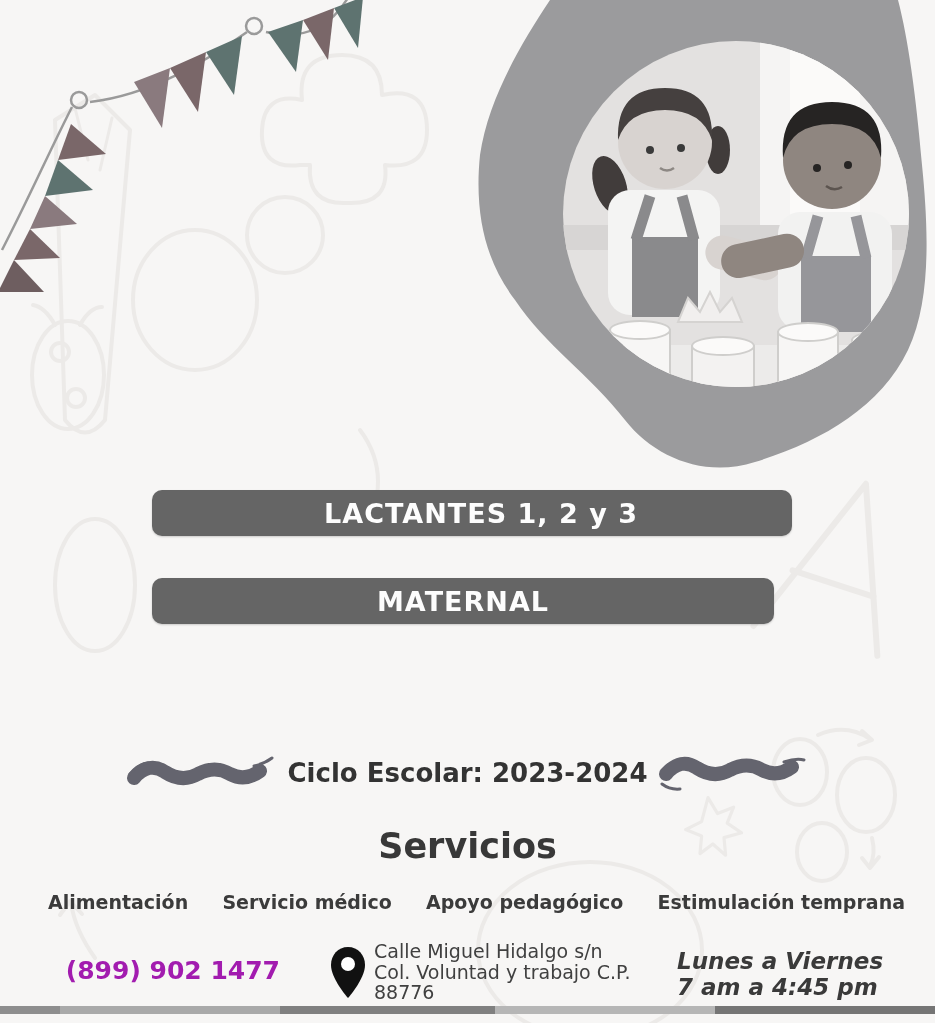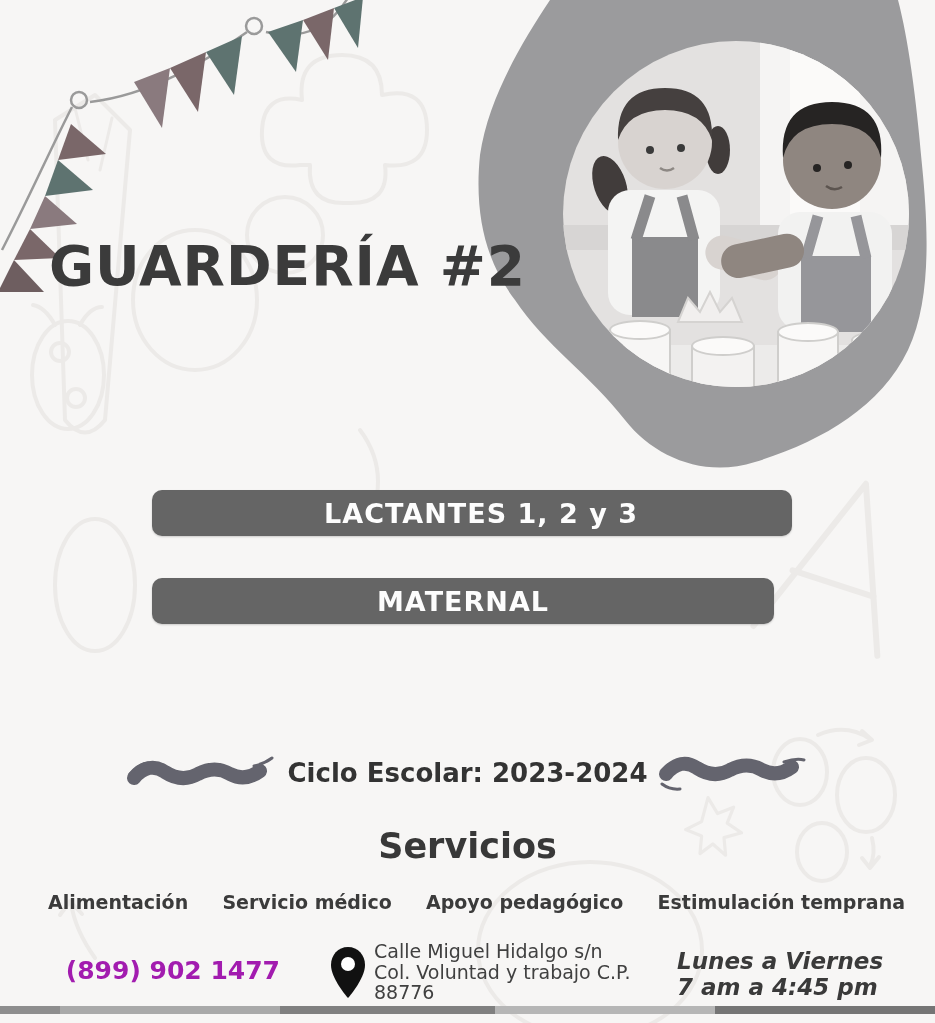--- a/index.html
+++ b/index.html
@@ -194,21 +194,20 @@
         <rect x="232" y="346" width="62" height="78" fill="#f3f2f1"></rect>
         <ellipse cx="263" cy="346" rx="31" ry="9" fill="#fbfaf9"></ellipse>
         <rect x="318" y="332" width="60" height="74" fill="#f7f6f5"></rect>
         <ellipse cx="348" cy="332" rx="30" ry="9" fill="#fbfaf9"></ellipse>
         <rect x="392" y="340" width="56" height="70" fill="#f1f0ef"></rect>
         <ellipse cx="420" cy="340" rx="28" ry="8" fill="#fafaf9"></ellipse>
       </g>
     </g>
   </svg>
 
-  <div class="abs title-line1">GUARDERÍA #2</div>
 
   <div class="abs program-bar bar-1">
     <span>LACTANTES 1, 2 y 3</span>
   </div>
   <div class="abs program-bar bar-2">
     <span>MATERNAL</span>
   </div>
 
   <svg class="abs squiggle squiggle-left" viewBox="0 0 150 44" fill="none">
     <path d="M8 26 q15 -17 31 -6 q17 11 33 2 q17 -9 32 0 q15 8 30 -3" stroke="#64646e" stroke-width="14" stroke-linecap="round"></path>

